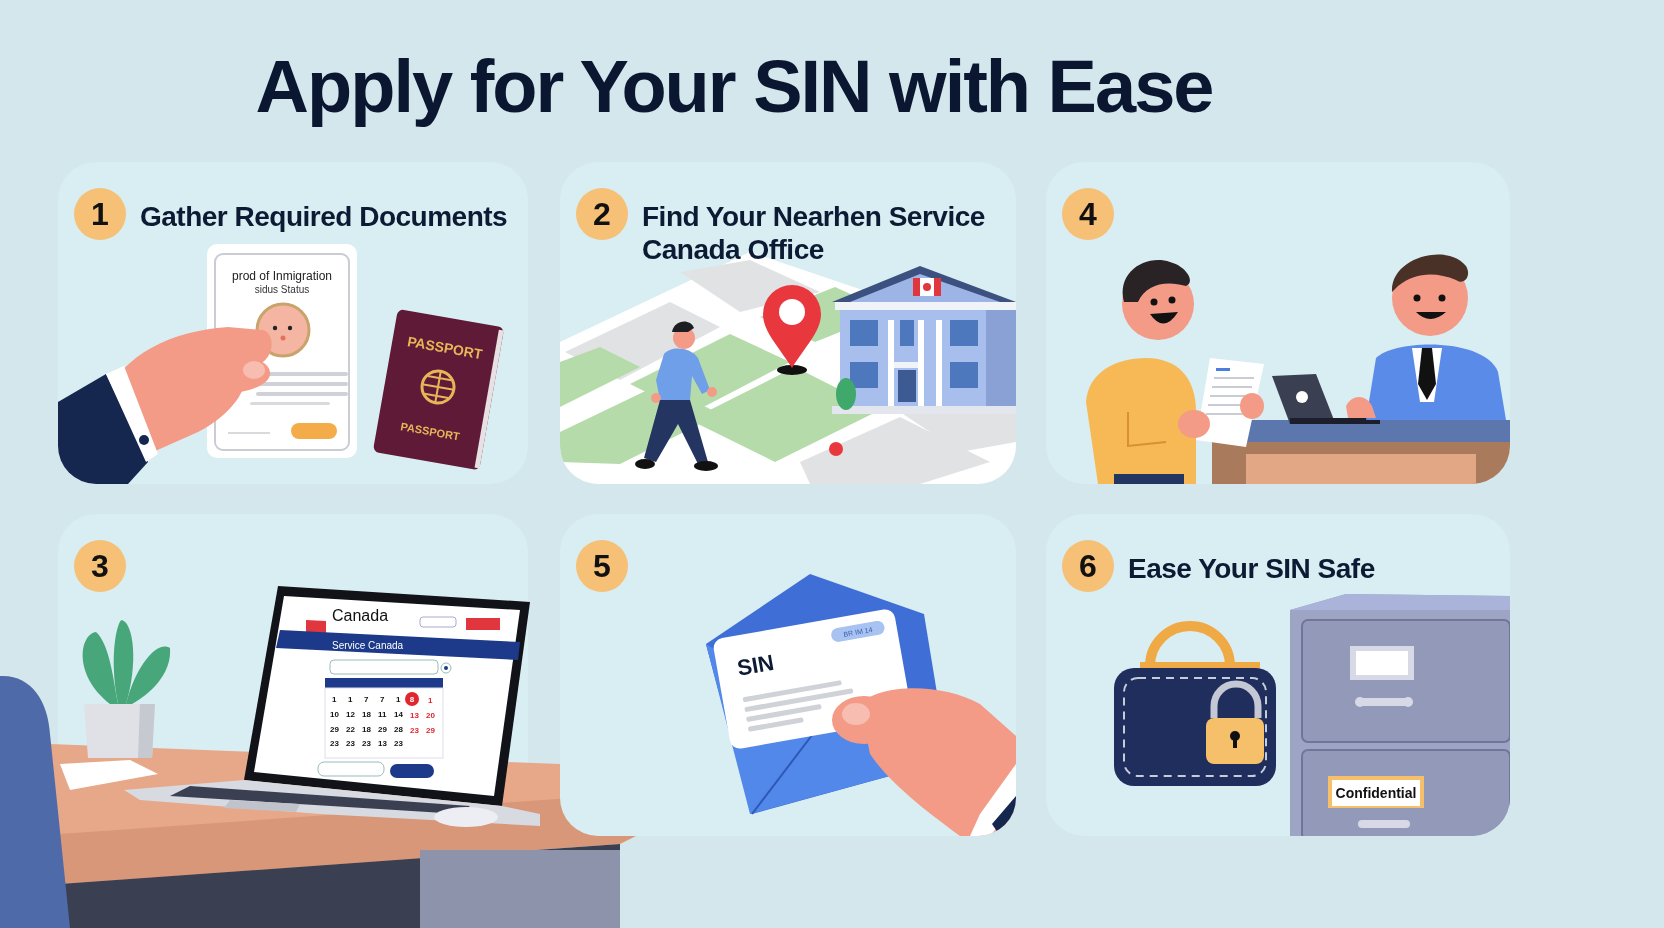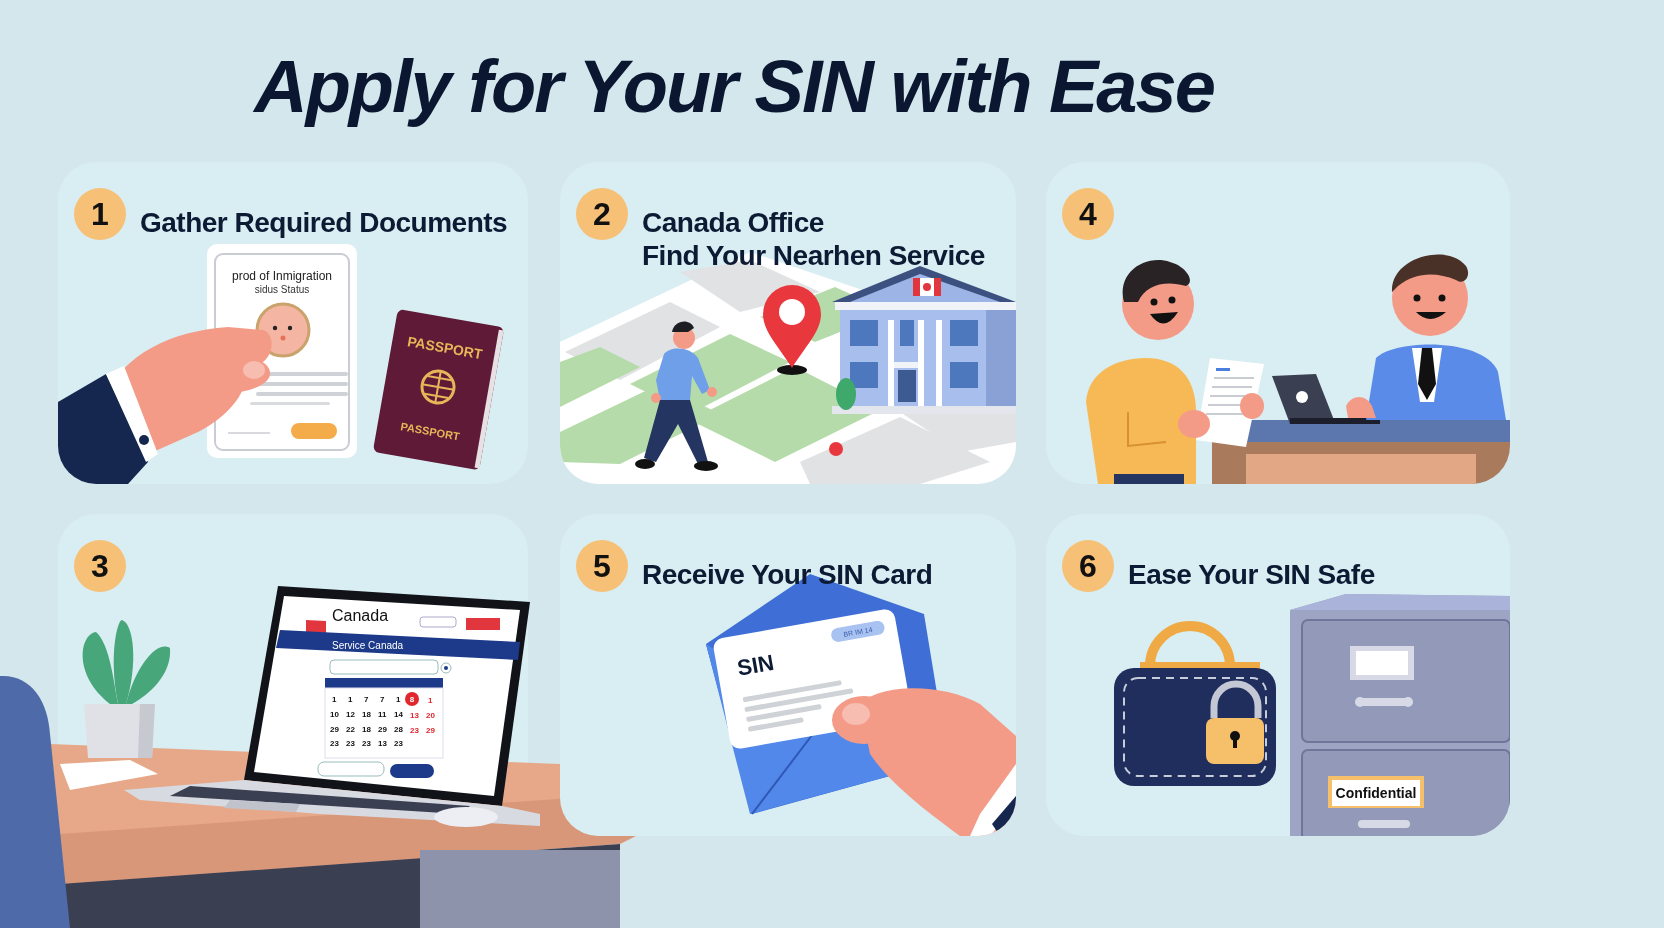--- a/index.html
+++ b/index.html
@@ -6,33 +6,33 @@
   html, body { width: 1664px; height: 928px; overflow: hidden; }
   body {
     background: #d3e7ed;
     font-family: "Liberation Sans", "DejaVu Sans", sans-serif;
     position: relative;
     color: #0c1a33;
   }
   .page-title {
     position: absolute; left: 0; top: 44px; width: 1468px;
     text-align: center; font-size: 74px; font-weight: 700;
-    letter-spacing: -2px; color: #0b1730; font-style: italic;
+    letter-spacing: -2px; color: #0b1730;
   }
   .card {
     position: absolute; background: #d9eef2; border-radius: 38px; overflow: hidden;
   }
   .card-head { position: absolute; left: 16px; top: 26px; display: flex; align-items: flex-start; }
   .badge {
     width: 52px; height: 52px; border-radius: 50%; background: #f6c077;
     display: flex; align-items: center; justify-content: center;
     font-size: 32px; font-weight: 700; color: #111; flex: 0 0 52px;
   }
   .card-title {
-    margin-left: 14px; margin-top: 18px; font-size: 28px; font-weight: 700;
+    margin-left: 14px; margin-top: 12px; font-size: 28px; font-weight: 700;
     color: #0c1a33; line-height: 33px; letter-spacing: -0.5px;
   }
   .illus { position: absolute; left: 0; top: 0; width: 100%; height: 100%; }
   .illus svg { width: 100%; height: 100%; display: block; }
   .svgtext { font-family: "Liberation Sans", sans-serif; }
 </style>
 </head>
 <body>
 
 <h1 class="page-title">Apply for Your SIN with Ease</h1>
@@ -134,22 +134,22 @@
         <circle cx="96" cy="236" r="5" fill="#f39b87"></circle>
         <path d="M100 238 L 130 238 L 148 300 L 138 302 L 118 262 L 96 300 L 84 296 Z" fill="#253561"></path>
         <ellipse cx="85" cy="302" rx="10" ry="5" fill="#111"></ellipse>
         <ellipse cx="146" cy="304" rx="12" ry="5" fill="#111"></ellipse>
       </g>
     </svg>
   </div>
   <div class="card-head">
     <div class="badge">2</div>
     <div class="card-title">
+      <div>Find Your Nearhen Service</div>
       <div>Canada Office</div>
-      <div>Find Your Nearhen Service</div>
     </div>
   </div>
 </div>
 
 <div class="card" style="left:1046px; top:162px; width:464px; height:322px;">
   <div class="illus">
     <svg viewBox="0 0 464 322">
 
       <rect x="166" y="258" width="298" height="22" fill="#5b77ad"></rect>
       <rect x="166" y="280" width="298" height="42" fill="#a97a5c"></rect>
@@ -295,21 +295,20 @@
 
       <path d="M300 190 C 320 170, 380 168, 420 190 L 456 222 L 456 322 L 400 322 C 370 300, 330 270, 310 240 Z" fill="#f39b87"></path>
       <ellipse cx="304" cy="206" rx="32" ry="24" fill="#f39b87"></ellipse>
       <ellipse cx="296" cy="200" rx="14" ry="11" fill="#f7bdb0"></ellipse>
       <polygon points="420,300 456,250 456,290 430,322 410,322" fill="#ffffff"></polygon>
       <polygon points="432,310 456,282 456,322 440,322" fill="#15274f"></polygon>
     </svg>
   </div>
   <div class="card-head">
     <div class="badge">5</div>
-    <div class="card-title">Receive Your SIN Card</div>
   </div>
 </div>
 
 <div class="card" style="left:1046px; top:514px; width:464px; height:322px;">
   <div class="illus">
     <svg viewBox="0 0 464 322">
 
       <g>
         <path d="M104 152 A 40 40 0 0 1 184 152" fill="none" stroke="#efaa46" stroke-width="10"></path>
         <rect x="94" y="148" width="120" height="8" fill="#efaa46"></rect>

